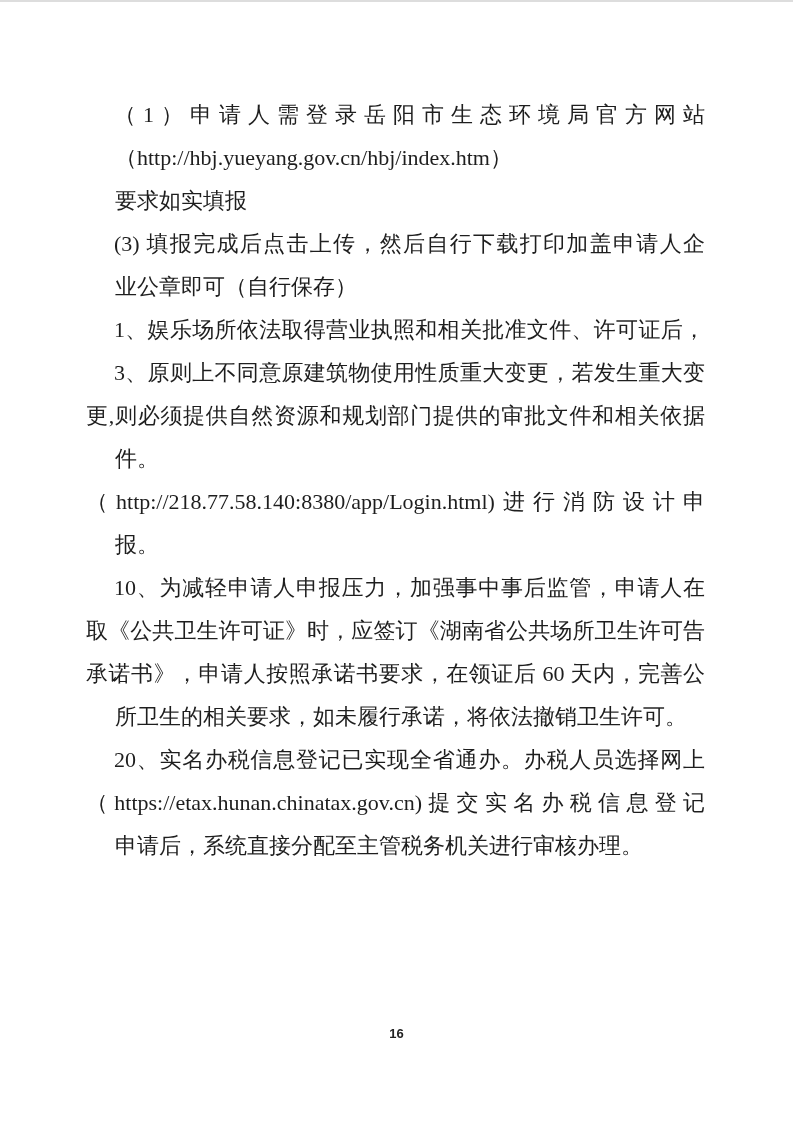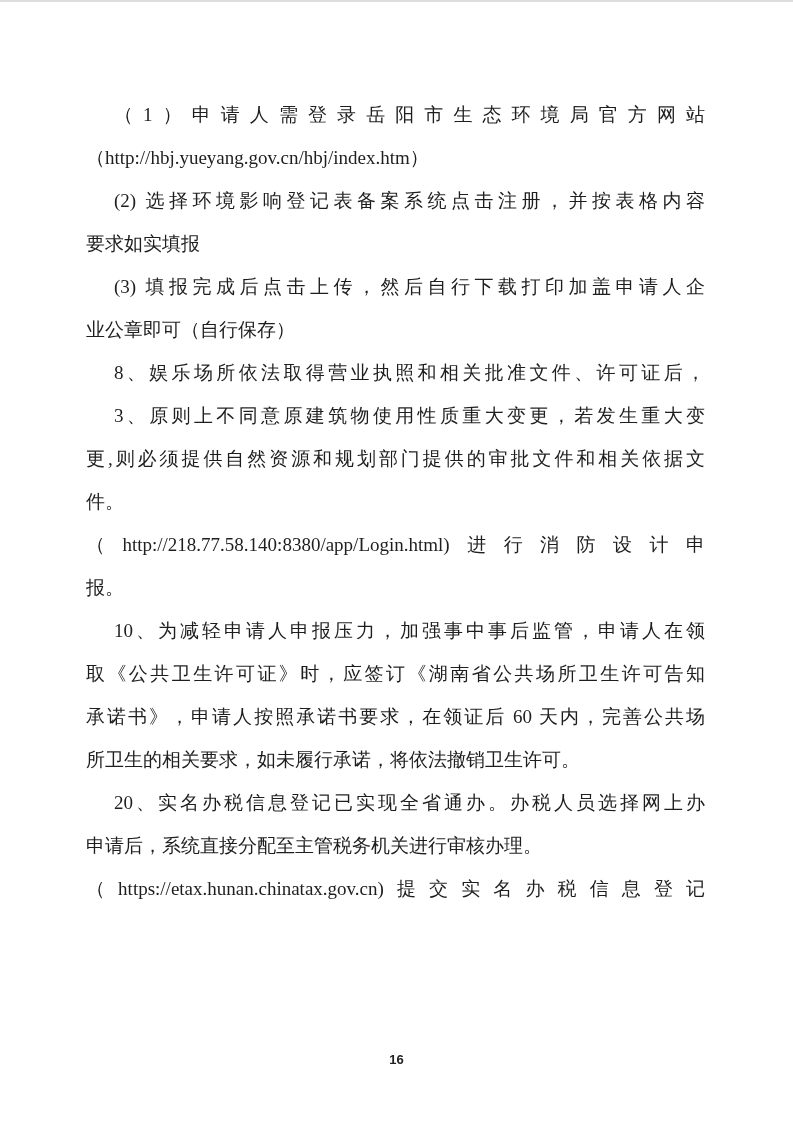--- a/index.html
+++ b/index.html
@@ -26,70 +26,69 @@
   }
   .content {
     position: absolute;
     left: 86px;
     top: 93px;
     width: 619px;
   }
   .line {
     height: 43px;
     line-height: 43px;
-    font-size: 19px;
+    font-size: 22px;
     overflow: hidden;
     white-space: nowrap;
   }
   .line.fill {
     white-space: normal;
     text-align: justify;
     text-align-last: justify;
   }
   .line.end {
     text-align: left;
+    margin-left: 29px;
   }
   .line.indent {
     text-indent: 28px;
   }
   .page-number {
     position: absolute;
     top: 1024px;
     left: 0;
     width: 100%;
     height: 20px;
     line-height: 20px;
     text-align: center;
     font-family: "Liberation Sans", "DejaVu Sans", sans-serif;
     font-weight: bold;
     font-size: 13px;
     color: #222222;
-    margin-top: 26px;
   }
 </style>
 </head>
 <body>
 
 <div class="page">
   <div class="top-edge"></div>
   <div class="content">
       <div class="line indent fill">（1）申请人需登录岳阳市生态环境局官方网站</div>
       <div class="line end">（http://hbj.yueyang.gov.cn/hbj/index.htm）</div>
-      <div class="line indent fill">(2) 选择环境影响登记表备案系统点击注册，并按表格内容</div>
       <div class="line end">要求如实填报</div>
       <div class="line indent fill">(3) 填报完成后点击上传，然后自行下载打印加盖申请人企</div>
       <div class="line end">业公章即可（自行保存）</div>
-      <div class="line indent fill">8、娱乐场所依法取得营业执照和相关批准文件、许可证后，</div>
+      <div class="line indent fill">1、娱乐场所依法取得营业执照和相关批准文件、许可证后，</div>
       <div class="line indent fill">3、原则上不同意原建筑物使用性质重大变更，若发生重大变</div>
       <div class="line fill">更,则必须提供自然资源和规划部门提供的审批文件和相关依据文</div>
       <div class="line end">件。</div>
       <div class="line fill">（http://218.77.58.140:8380/app/Login.html)进行消防设计申</div>
       <div class="line end">报。</div>
       <div class="line indent fill">10、为减轻申请人申报压力，加强事中事后监管，申请人在领</div>
       <div class="line fill">取《公共卫生许可证》时，应签订《湖南省公共场所卫生许可告知</div>
       <div class="line fill">承诺书》，申请人按照承诺书要求，在领证后 60 天内，完善公共场</div>
       <div class="line end">所卫生的相关要求，如未履行承诺，将依法撤销卫生许可。</div>
       <div class="line indent fill">20、实名办税信息登记已实现全省通办。办税人员选择网上办</div>
+      <div class="line fill">（https://etax.hunan.chinatax.gov.cn)提交实名办税信息登记</div>
       <div class="line end">申请后，系统直接分配至主管税务机关进行审核办理。</div>
-      <div class="line fill">（https://etax.hunan.chinatax.gov.cn)提交实名办税信息登记</div>
     </div>
   <div class="page-number">16</div>
 </div>
 
 </body></html>

